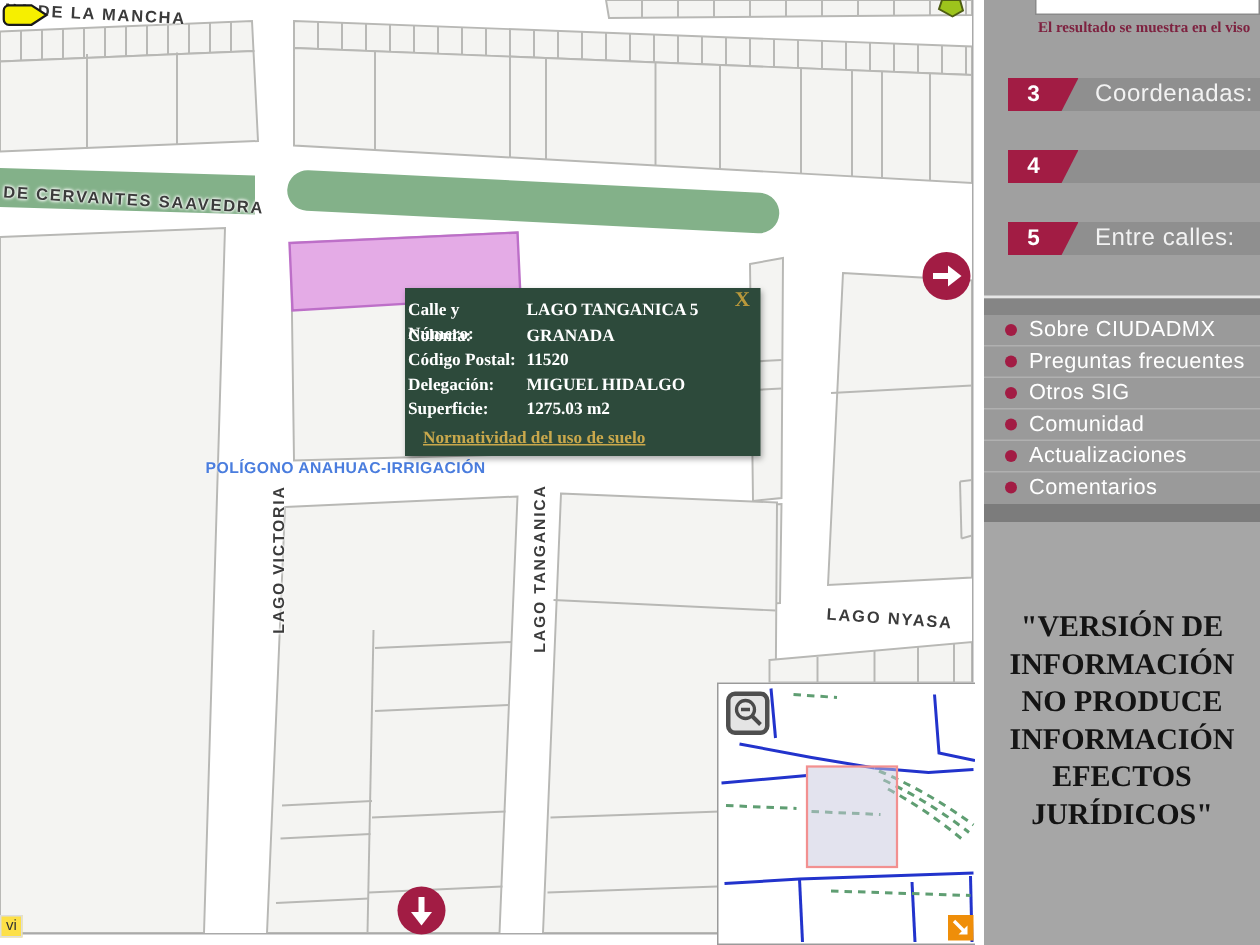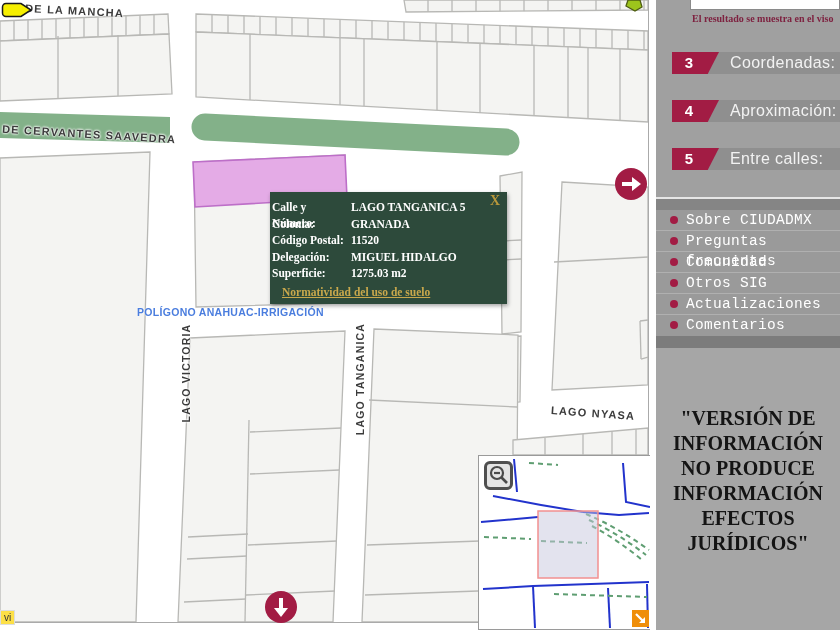--- a/index.html
+++ b/index.html
@@ -53,21 +53,21 @@
   .step{position:absolute;left:16px;width:168px;height:22px;background:#8f8f8f;}
   .step .badge{position:absolute;left:0;top:0;width:47px;height:22px;background:#a21c44;
                clip-path:polygon(0 0,100% 0,76% 100%,0 100%);}
   .step .num{position:absolute;left:0;top:0;width:34px;text-align:center;line-height:22px;
              color:#fff;font-weight:700;font-size:15px;}
   .step .lbl{position:absolute;left:58px;line-height:22px;color:#f2f2f2;font-size:16px;letter-spacing:.4px;}
   .hairline{position:absolute;left:0;top:197px;width:184px;height:2px;background:#e6e6e6;}
   .band1{position:absolute;left:0;top:199px;width:184px;height:11px;background:#858585;}
   .menuzone{position:absolute;left:0;top:210px;width:184px;height:126px;background:#9a9a9a;}
   .menuitem{position:relative;height:20px;line-height:20px;padding-left:30px;color:#fff;
-            font-size:14.5px;letter-spacing:.3px;cursor:pointer;font-family:Liberation Mono, monospace;}
+            font-size:14.5px;letter-spacing:.3px;cursor:pointer;}
   .menuitem + .menuitem{border-top:1px solid #b0b0b0;}
   .menuitem .dot{position:absolute;left:14px;top:6px;width:8px;height:8px;border-radius:50%;background:#a21c44;}
   .band2{position:absolute;left:0;top:336px;width:184px;height:12px;background:#7c7c7c;}
   .legalzone{position:absolute;left:0;top:348px;width:184px;height:282px;background:#a6a6a6;}
   .legal{position:absolute;left:0;top:58px;width:184px;text-align:center;
          font-family:"Liberation Serif",serif;font-weight:700;font-size:20px;line-height:25px;color:#141414;}
 </style>
 </head>
 <body>
 
@@ -319,36 +319,35 @@
     <div class="sb-note">El resultado se muestra en el viso</div>
 
     <div class="step" style="top:52px;">
       <div class="badge"></div>
       <div class="num">3</div>
       <div class="lbl">Coordenadas:</div>
     </div>
     <div class="step" style="top:100px;">
       <div class="badge"></div>
       <div class="num">4</div>
-      <div class="lbl">Aproximación:</div>
     </div>
     <div class="step" style="top:148px;">
       <div class="badge"></div>
       <div class="num">5</div>
       <div class="lbl">Entre calles:</div>
     </div>
 
     <div class="hairline"></div>
     <div class="band1"></div>
 
     <div class="menuzone">
       <div class="menuitem"><span class="dot"></span><span>Sobre CIUDADMX</span></div>
       <div class="menuitem"><span class="dot"></span><span>Preguntas frecuentes</span></div>
+      <div class="menuitem"><span class="dot"></span><span>Otros SIG</span></div>
       <div class="menuitem"><span class="dot"></span><span>Comunidad</span></div>
-      <div class="menuitem"><span class="dot"></span><span>Otros SIG</span></div>
       <div class="menuitem"><span class="dot"></span><span>Actualizaciones</span></div>
       <div class="menuitem"><span class="dot"></span><span>Comentarios</span></div>
     </div>
 
     <div class="band2"></div>
 
     <div class="legalzone">
       <div class="legal">
         <div>"VERSIÓN DE</div>
         <div>INFORMACIÓN</div>

